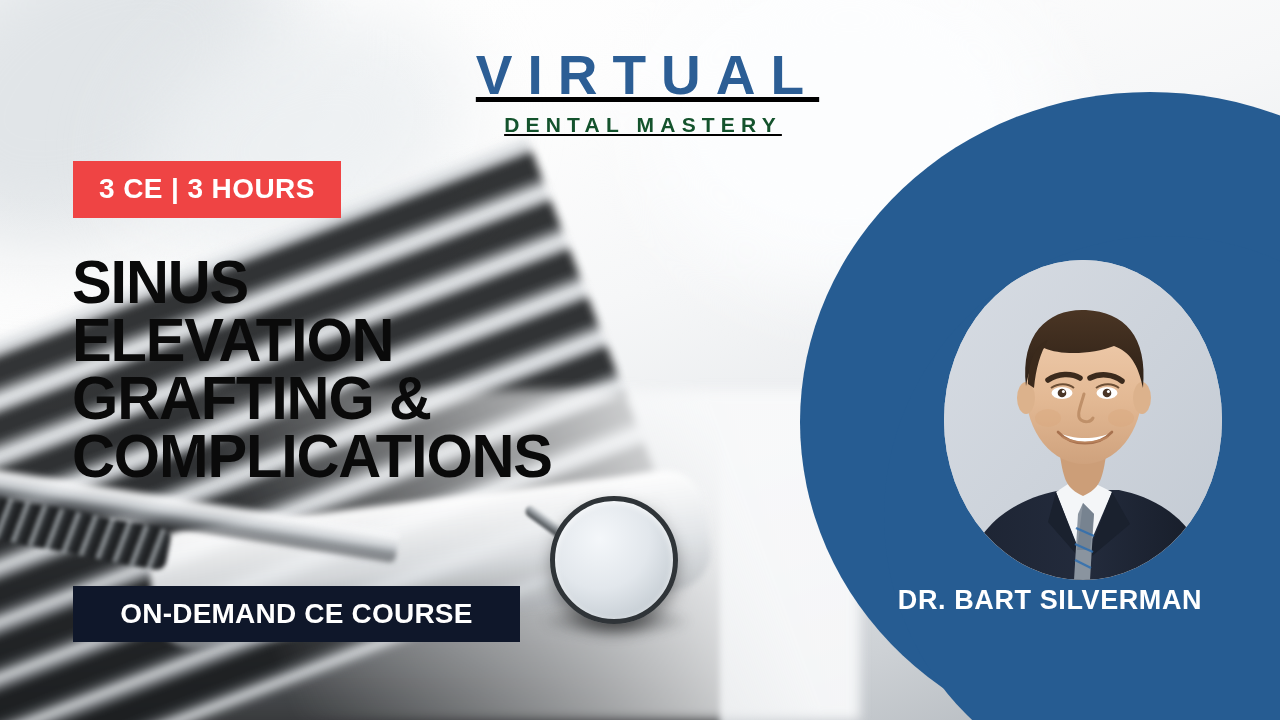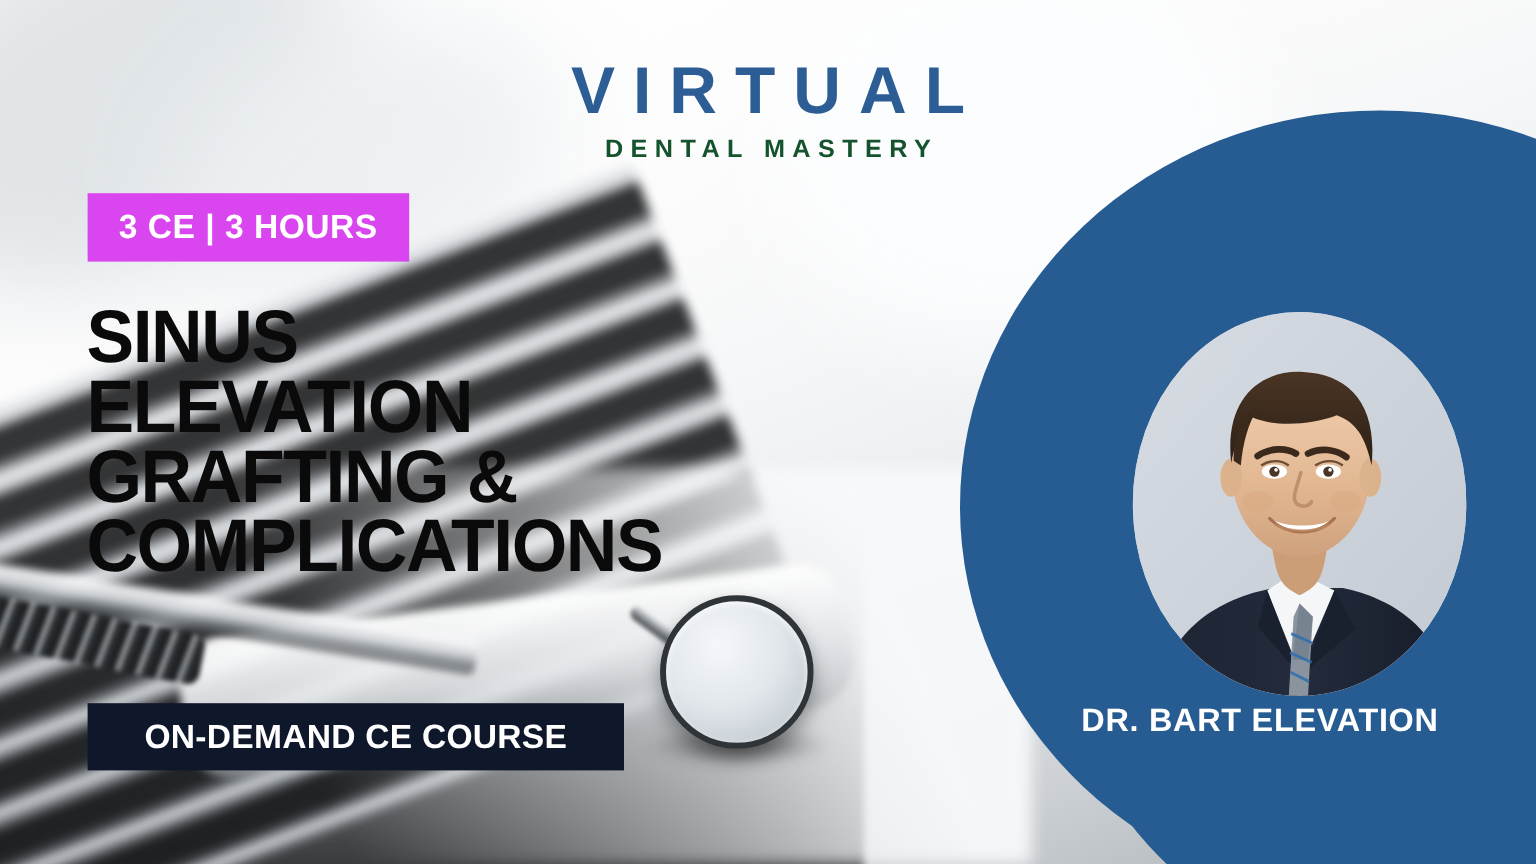--- a/index.html
+++ b/index.html
@@ -193,20 +193,21 @@
     letter-spacing: .2px;
     white-space: nowrap;
   }
 
   
   .logo {
     position: absolute;
     left: 0; right: 0; top: 48px;
     text-align: center;
     pointer-events: none;
+    text-decoration: underline;
   }
   .logo-main {
     font-size: 55px;
     font-weight: bold;
     letter-spacing: 15px;
     color: #2C5E95;
     line-height: 1;
     text-indent: 15px;
   }
   .logo-sub {
@@ -217,21 +218,21 @@
     color: #14532d;
     line-height: 1;
     text-indent: 6px;
   }
 
   
   .badge {
     position: absolute;
     left: 73px; top: 161px;
     padding: 14px 26px 15px 26px;
-    background: #d946ef;
+    background: #ef4444;
     color: #ffffff;
     font-size: 28px;
     font-weight: bold;
     letter-spacing: .4px;
     line-height: 1;
   }
 
   
   .title {
     position: absolute;
@@ -356,21 +357,21 @@
       <path d="M114 172 C128 186 154 186 168 172 C154 180 128 180 114 172 Z" fill="#ffffff"></path>
       <path d="M114 172 C128 187 154 187 168 172" stroke="#a8724f" stroke-width="2.6" fill="none" stroke-linecap="round"></path>
       <path d="M118 177 C130 184 152 184 164 177" stroke="#c08a63" stroke-width="2" fill="none" opacity=".7"></path>
 
       <ellipse cx="104" cy="158" rx="13" ry="9" fill="#d9a87f" opacity=".45"></ellipse>
       <ellipse cx="177" cy="158" rx="13" ry="9" fill="#d9a87f" opacity=".45"></ellipse>
     </svg>
   </div>
 
   <div class="speaker">
-    <div class="speaker-name">DR. BART ELEVATION</div>
+    <div class="speaker-name">DR. BART SILVERMAN</div>
   </div>
 
   <div class="logo">
     <div class="logo-main">VIRTUAL</div>
     <div class="logo-sub">DENTAL MASTERY</div>
   </div>
 
   <div class="badge">3 CE | 3 HOURS</div>
 
   <div class="title">

